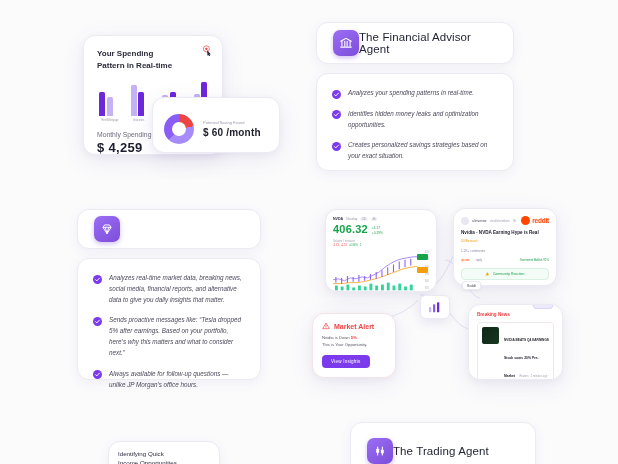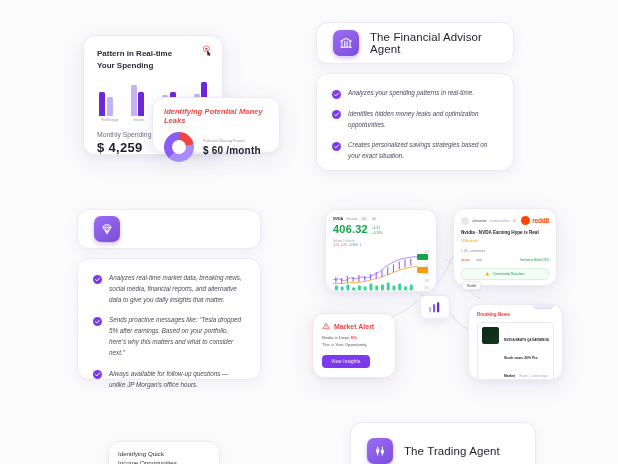--- a/index.html
+++ b/index.html
@@ -9,21 +9,21 @@
     font-family: "Liberation Sans", sans-serif;
     overflow: hidden;
   }
   #stage { position: relative; width: 618px; height: 464px; background:#fbfbfc; }
 
   .card { position: absolute; background:#fff; border:1px solid #eceaf2; border-radius:12px; }
   .shadow-lg { box-shadow: 0 6px 22px rgba(90,70,150,.10), 0 2px 6px rgba(90,70,150,.05); }
   .shadow-sm { box-shadow: 0 3px 12px rgba(90,70,150,.07); }
 
   
-  .agent-head { display:flex; align-items:center; gap:11px; padding:0 16px; }
+  .agent-head { display:flex; align-items:center; padding:0 16px; }
   .agent-ico {
     width:26px; height:26px; border-radius:7px; flex:none;
     background:linear-gradient(145deg,#9b6ef3 0%,#7c4ddb 100%);
     display:flex; align-items:center; justify-content:center;
     box-shadow:0 2px 5px rgba(124,77,219,.35);
   }
   .agent-ico svg { width:14px; height:14px; display:block; }
   .agent-title { font-size:11.5px; color:#1f2030; letter-spacing:.1px; }
 
   
@@ -130,22 +130,22 @@
 
   .conn { position:absolute; pointer-events:none; }
 </style>
 </head>
 <body>
 
 <div id="stage">
 
   <div class="card shadow-lg" style="left:83px; top:35px; width:140px; height:120px;">
     <div class="spend">
+      <div class="spend-h">Your Spending</div>
       <div class="spend-h">Pattern in Real-time</div>
-      <div class="spend-h">Your Spending</div>
 
       <div class="chart-row">
         <div class="grp">
             <div class="bar dark" style="height:24px"></div>
             <div class="bar lite" style="height:19px"></div>
           </div>
         <div class="grp">
             <div class="bar lite" style="height:31px"></div>
             <div class="bar dark" style="height:24px"></div>
           </div>
@@ -170,21 +170,20 @@
     </div>
     <svg class="cursor" viewBox="0 0 20 20">
       <circle cx="8" cy="7" r="5.5" fill="none" stroke="#ef4444" stroke-width="1.3"></circle>
       <circle cx="8" cy="7" r="2.2" fill="#ef4444"></circle>
       <path d="M9 9 L16 17 L13.6 17.4 L15 20 L13 20.6 L11.7 18 L10 19.6 Z" fill="#2b2b3d"></path>
     </svg>
   </div>
 
   <div class="card shadow-lg" style="left:152px; top:97px; width:128px; height:56px;">
     <div class="leak">
-      <div class="leak-h">Identifying Potential Money Leaks</div>
       <div class="leak-body">
         <div class="donut"></div>
         <div>
           <div class="leak-lab">Potential Saving Found</div>
           <div class="leak-amt">$ 60 /month</div>
         </div>
       </div>
     </div>
   </div>
 

